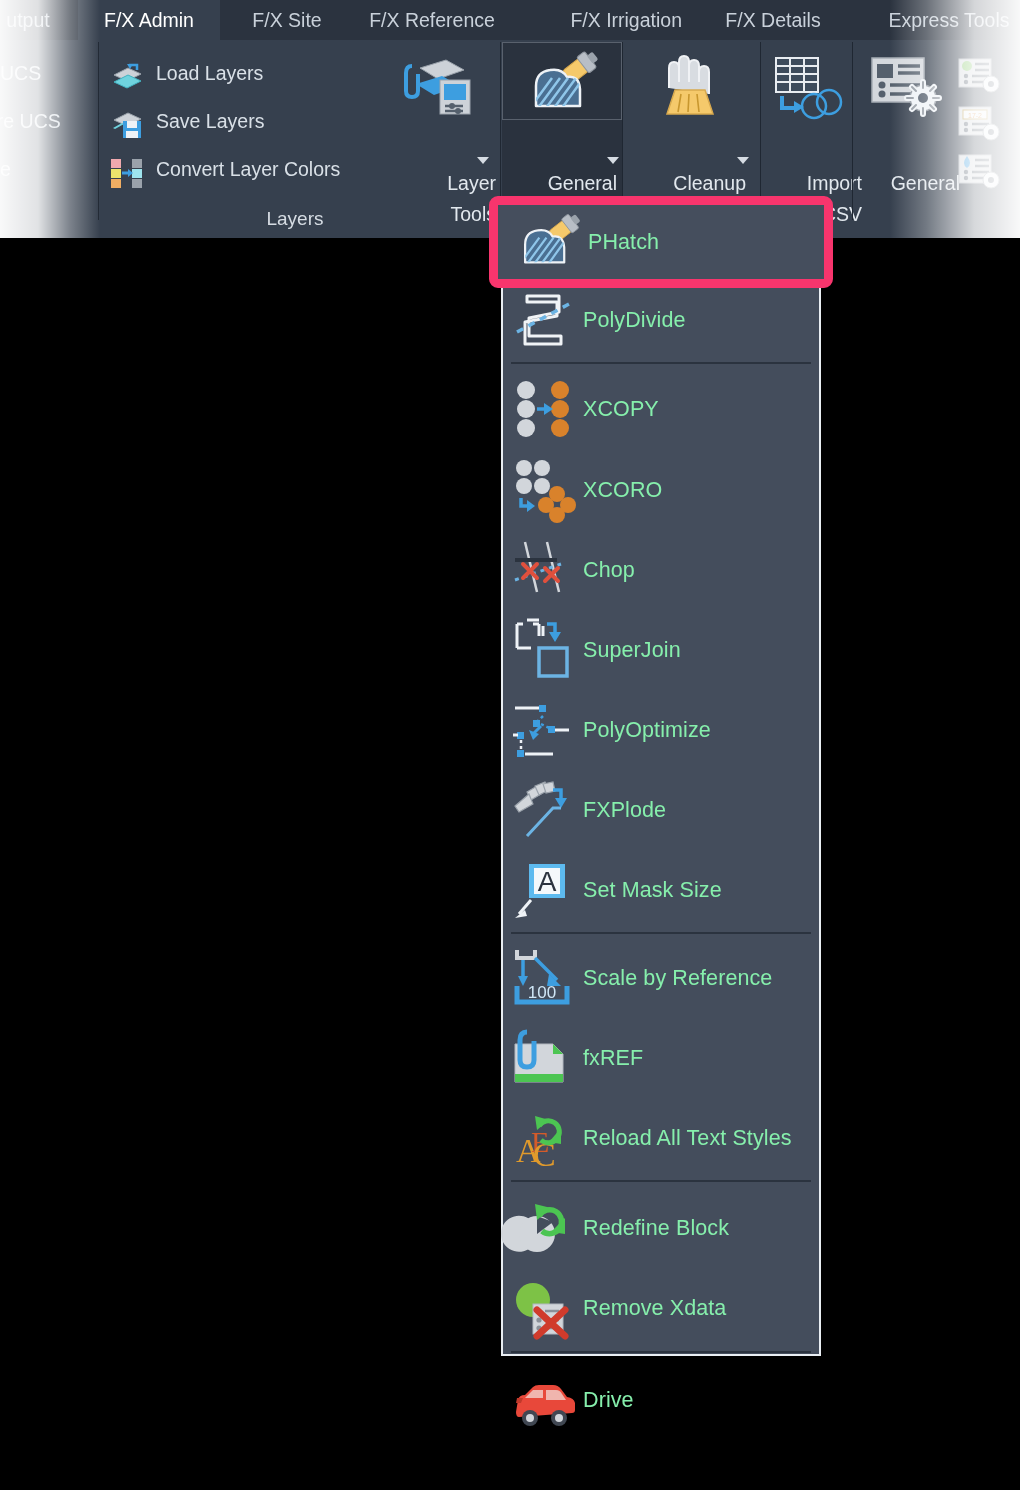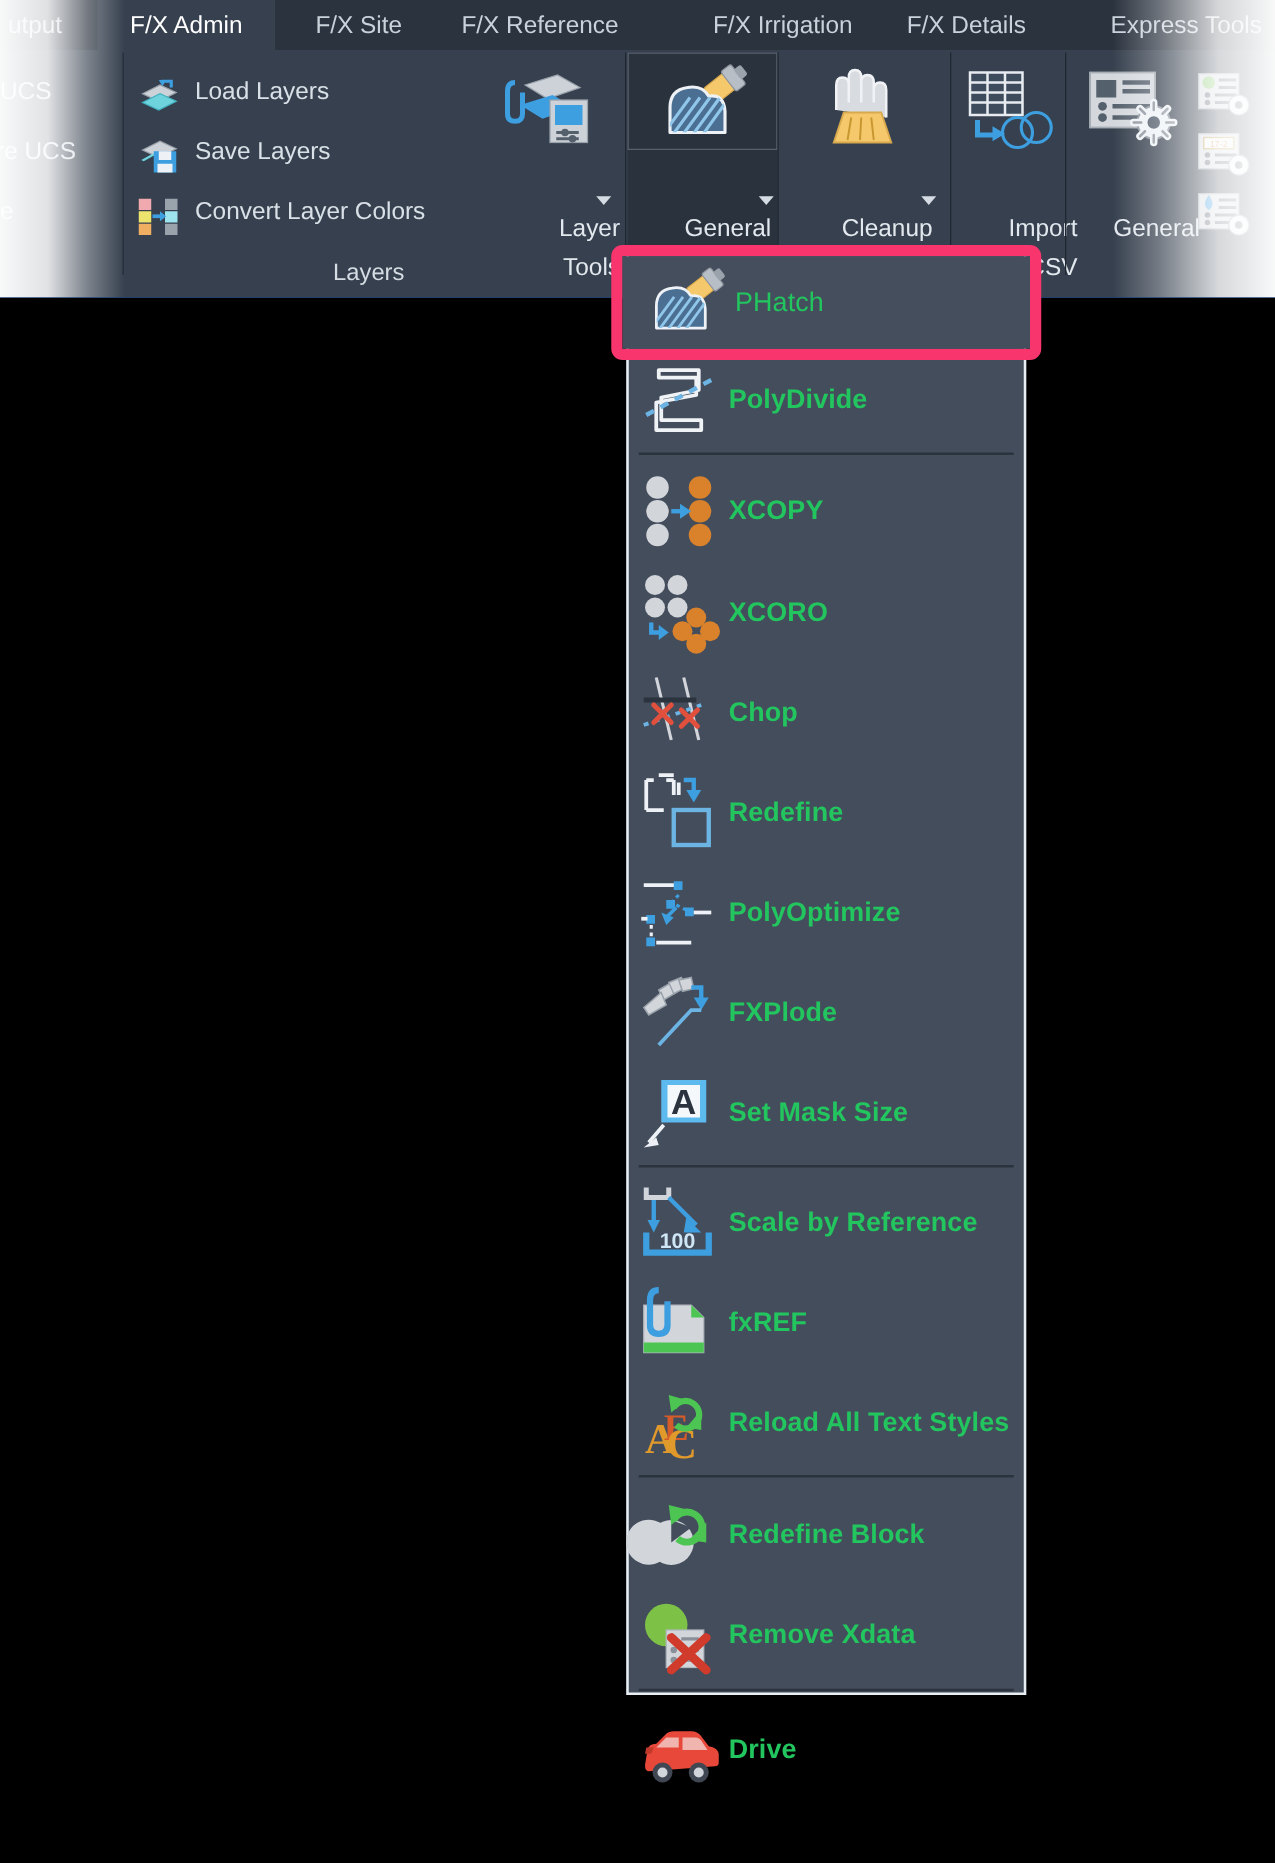--- a/index.html
+++ b/index.html
@@ -62,25 +62,25 @@
   }
   #rightfade {
     position: absolute; right: 0; top: 0; width: 130px; height: 238px;
     background: linear-gradient(to left, rgba(255,255,255,0.97) 0%, rgba(255,255,255,0.80) 35%, rgba(255,255,255,0.30) 72%, rgba(255,255,255,0.0) 100%);
     pointer-events: none;
   }
 
   
   #menu {
     position: absolute; left: 501px; top: 196px; width: 320px; height: 1160px;
-    background: #444d5c; border: 2px solid #e9eef3; font-weight: bold;
+    background: #444d5c; border: 2px solid #e9eef3;
   }
   .mitem {
     position: absolute; left: 0; width: 316px; height: 80px;
-    color: #22c55e; font-size: 21.5px;
+    color: #86efac; font-size: 21.5px;
   }
   .mitem .mlabel {
     position: absolute; left: 80px; top: 50%; transform: translateY(-50%);
     white-space: nowrap; letter-spacing: .1px;
   }
   .mitem .micon { position: absolute; left: 10px; top: 50%; transform: translateY(-50%); width: 64px; height: 64px; }
   .msep { position: absolute; left: 8px; width: 300px; height: 2px; background: #2b333f; }
 
   #hl-box {
     position: absolute; left: 489px; top: 196px; width: 344px; height: 92px;
@@ -384,21 +384,21 @@
     <div class="mitem" style="top:412px;">
       <div class="micon">
         <svg width="64" height="64" viewBox="0 0 64 64">
           <path d="M4,6 L4,30 M4,6 L10,6 M20,6 L26,6 M26,6 L26,18 M4,30 L18,30" fill="none" stroke="#eef2f6" stroke-width="3"></path>
           <path d="M14,2 L26,2 M30,8 v10" fill="none" stroke="#eef2f6" stroke-width="3"></path>
           <path d="M34,6 h8 v10" fill="none" stroke="#3d9ee0" stroke-width="3.5"></path>
           <polygon points="36,14 48,14 42,24" fill="#3d9ee0"></polygon>
           <rect x="26" y="30" width="28" height="28" fill="none" stroke="#6cb4e4" stroke-width="3.5"></rect>
         </svg>
       </div>
-      <div class="mlabel">Redefine</div>
+      <div class="mlabel">SuperJoin</div>
     </div>
 
     <div class="mitem" style="top:492px;">
       <div class="micon">
         <svg width="64" height="64" viewBox="0 0 64 64">
           <path d="M2,10 L28,10" stroke="#eef2f6" stroke-width="3"></path>
           <rect x="26" y="7" width="7" height="7" fill="#3d9ee0"></rect>
           <path d="M30,18 l-6,6" stroke="#3d9ee0" stroke-width="2.5" stroke-dasharray="3 3"></path>
           <rect x="20" y="22" width="7" height="7" fill="#3d9ee0"></rect>
           <path d="M28,26 l8,4" stroke="#3d9ee0" stroke-width="2.5" stroke-dasharray="3 3"></path>

